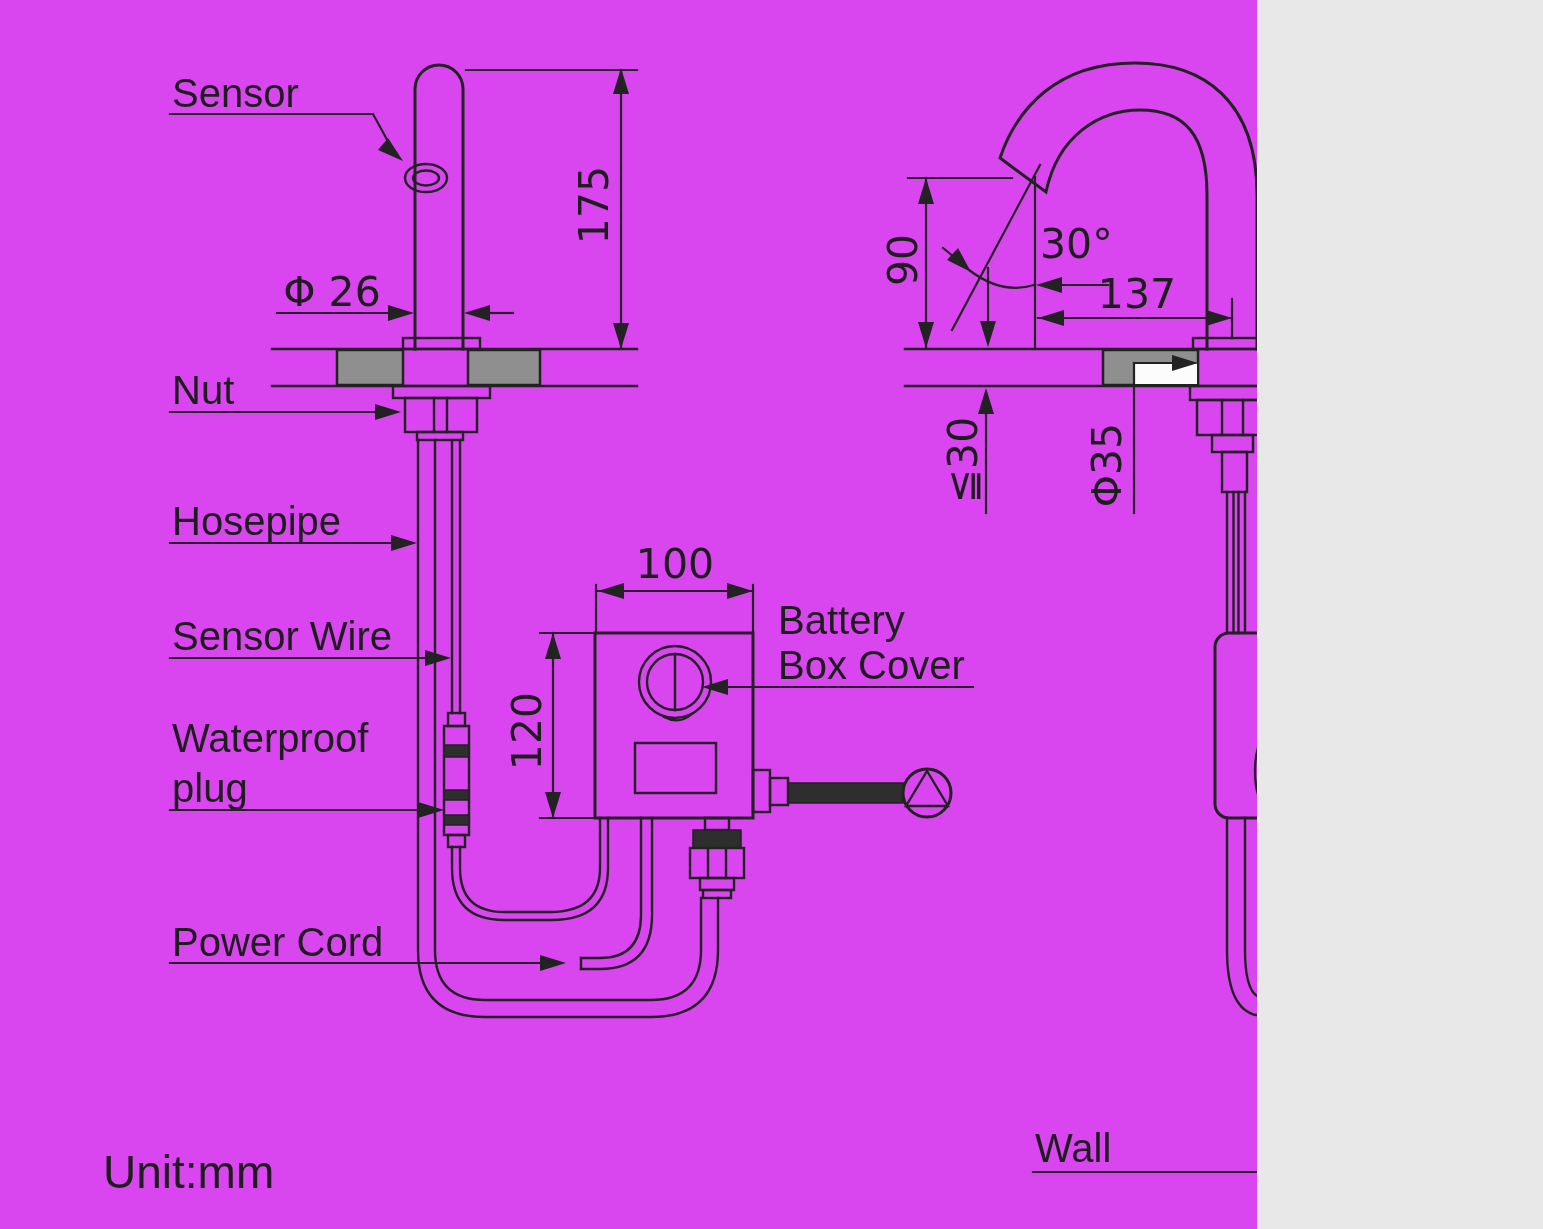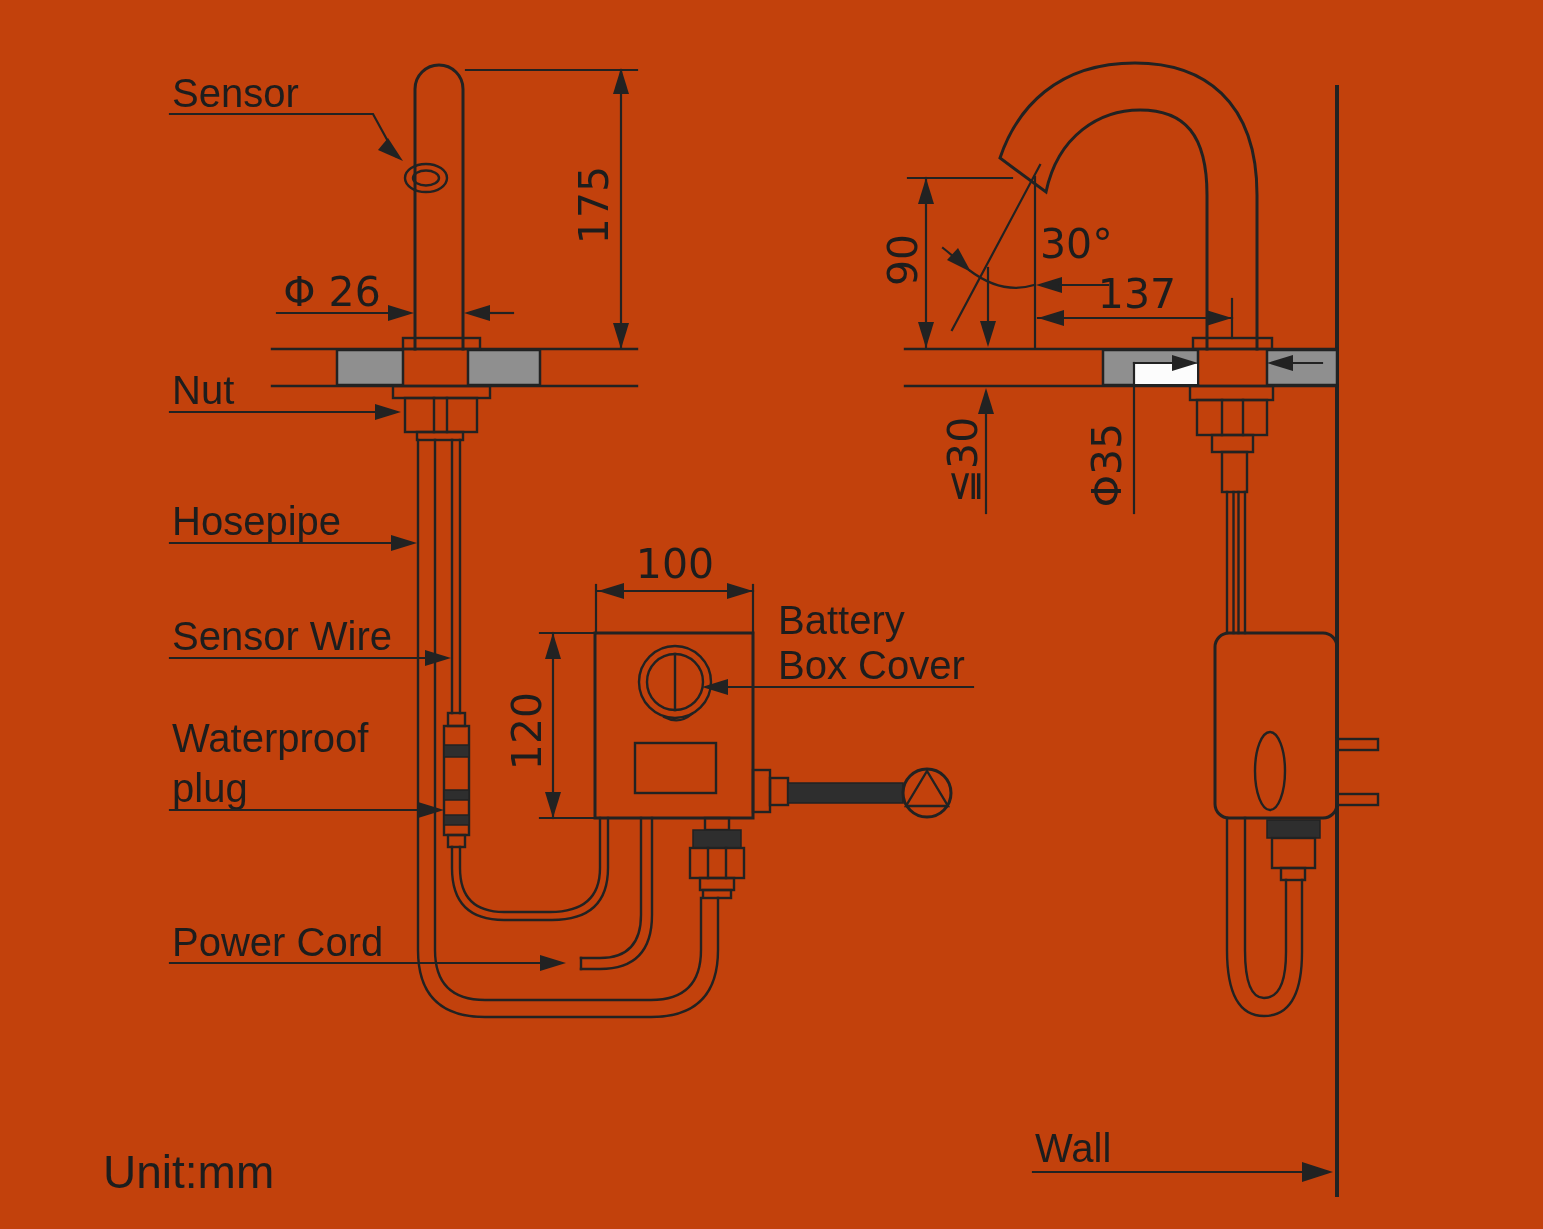--- a/index.html
+++ b/index.html
@@ -1,17 +1,17 @@
 <!DOCTYPE html>
 <html><head>
 <meta charset="utf-8">
 <style>
   html,body{margin:0;padding:0;background:#e8e8e8;}
   .page{
-    width:1543px;height:1229px;background:#c2410c;position:relative;
+    width:1257px;height:1229px;background:#d946ef;position:relative;
     font-family:"Liberation Sans",sans-serif;overflow:hidden;
   }
   svg{display:block}
   .ln{stroke:#222;stroke-width:3;fill:none;stroke-linecap:square}
   .ln2{stroke:#222;stroke-width:2.4;fill:none;stroke-linecap:square}
   .dimln{stroke:#222;stroke-width:2.2;fill:none;stroke-linecap:square}
   .arrow{fill:#222;stroke:none}
   .grayfill{fill:#8f8f8f;stroke:#222;stroke-width:2.5}
   .whitefill{fill:#fcfcfc;stroke:none}
   .darkfill{fill:#2e2e2e;stroke:#222;stroke-width:1.5}

